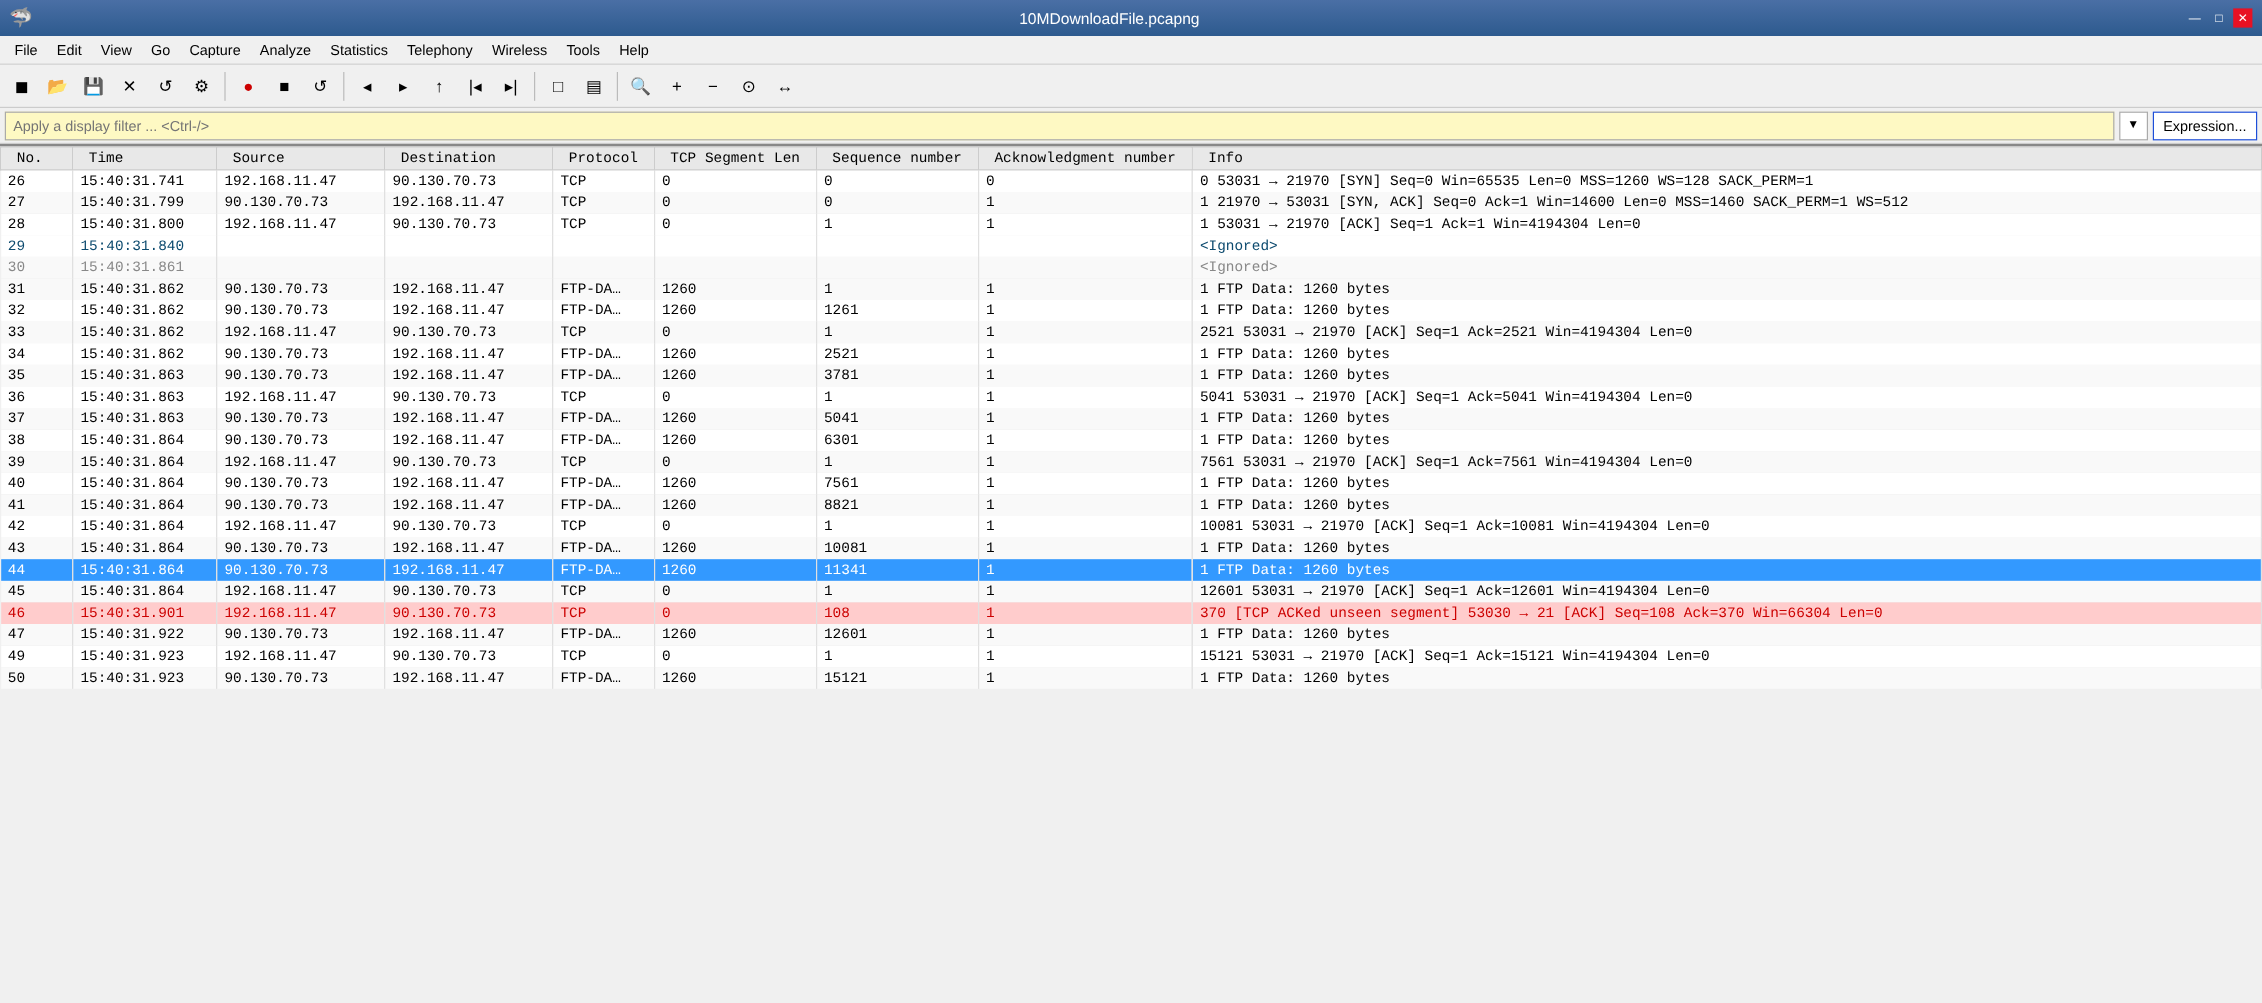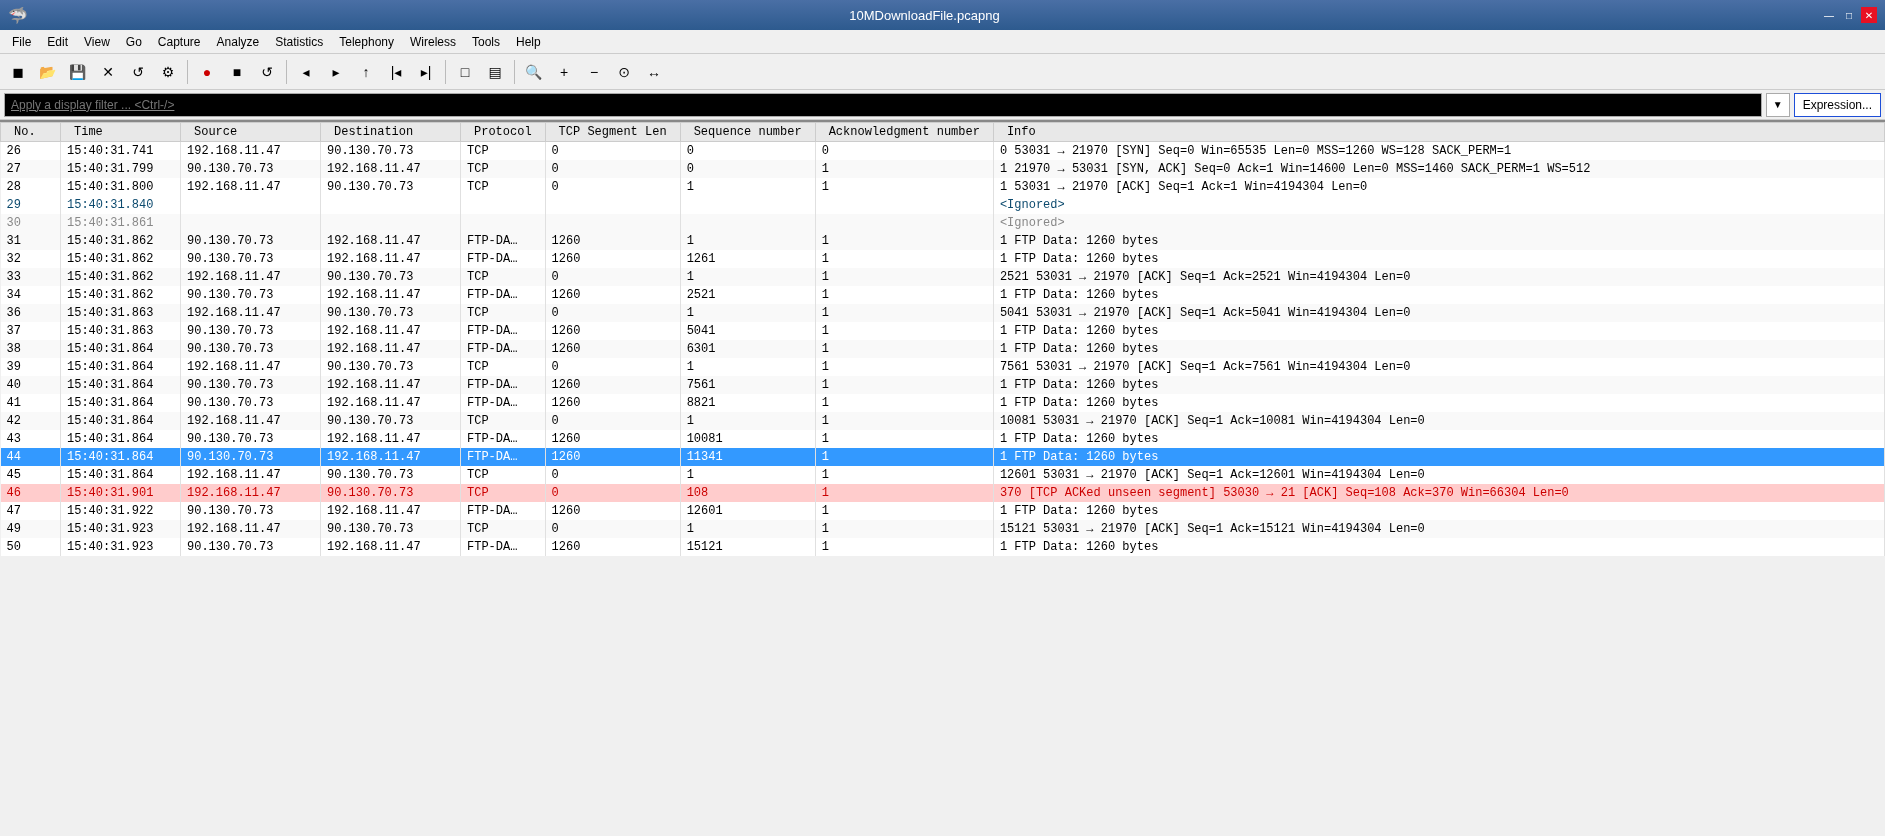--- a/index.html
+++ b/index.html
@@ -238,21 +238,21 @@
     <button class="tb-btn">▤</button>
     <div class="tb-sep"></div>
     <button class="tb-btn">🔍</button>
     <button class="tb-btn">+</button>
     <button class="tb-btn">−</button>
     <button class="tb-btn">⊙</button>
     <button class="tb-btn">↔</button>
   </div>
 
 <div id="filter-bar">
-  <input id="filter-input" type="text" style="flex: 1 1 0%; height: 24px; border: 1px solid rgb(170, 170, 170); padding: 0px 6px; font-size: 12px; background: #000000; color: rgb(136, 136, 136); text-decoration: underline;" placeholder="Apply a display filter ... &lt;Ctrl-/&gt;">
+  <input id="filter-input" type="text" style="flex: 1 1 0%; height: 24px; border: 1px solid rgb(170, 170, 170); padding: 0px 6px; font-size: 12px; background: #fef9c3; color: rgb(136, 136, 136);" placeholder="Apply a display filter ... &lt;Ctrl-/&gt;">
   <div id="filter-dropdown" style="width:24px;height:24px;border:1px solid #aaa;background:white;cursor:pointer;display:flex;align-items:center;justify-content:center;font-size:10px;">▼</div>
   <button id="expression-btn" style="height:24px;border:1px solid #1d4ed8;background:white;padding:0 8px;cursor:pointer;font-size:12px;">Expression...</button>
 </div>
 
 <div id="packet-list-container">
   <table id="packet-table">
     <thead>
       <tr>
         <th class="col-no">No.</th>
         <th class="col-time">Time</th>
@@ -359,20 +359,31 @@
           <td class="col-time">15:40:31.862</td>
           <td class="col-src">90.130.70.73</td>
           <td class="col-dst">192.168.11.47</td>
           <td class="col-proto">FTP-DA…</td>
           <td class="col-len">1260</td>
           <td class="col-seq">2521</td>
           <td class="col-ack">1</td>
           <td class="col-info">1 FTP Data: 1260 bytes</td>
         </tr>
         <tr>
+          <td class="col-no">35</td>
+          <td class="col-time">15:40:31.863</td>
+          <td class="col-src">90.130.70.73</td>
+          <td class="col-dst">192.168.11.47</td>
+          <td class="col-proto">FTP-DA…</td>
+          <td class="col-len">1260</td>
+          <td class="col-seq">3781</td>
+          <td class="col-ack">1</td>
+          <td class="col-info">1 FTP Data: 1260 bytes</td>
+        </tr>
+        <tr>
           <td class="col-no">36</td>
           <td class="col-time">15:40:31.863</td>
           <td class="col-src">192.168.11.47</td>
           <td class="col-dst">90.130.70.73</td>
           <td class="col-proto">TCP</td>
           <td class="col-len">0</td>
           <td class="col-seq">1</td>
           <td class="col-ack">1</td>
           <td class="col-info">5041 53031 → 21970 [ACK] Seq=1 Ack=5041 Win=4194304 Len=0</td>
         </tr>

